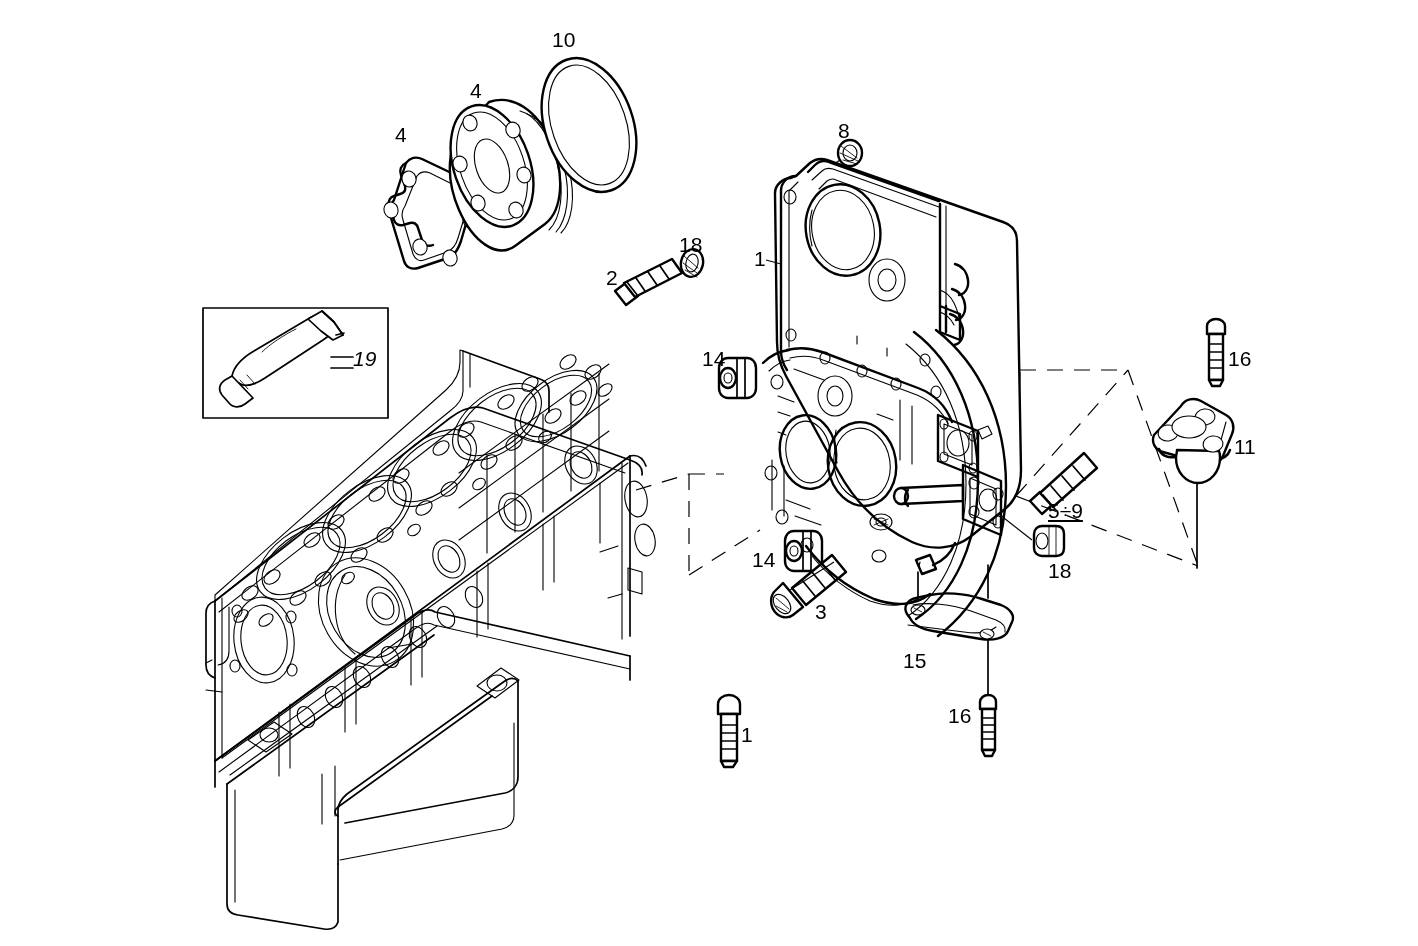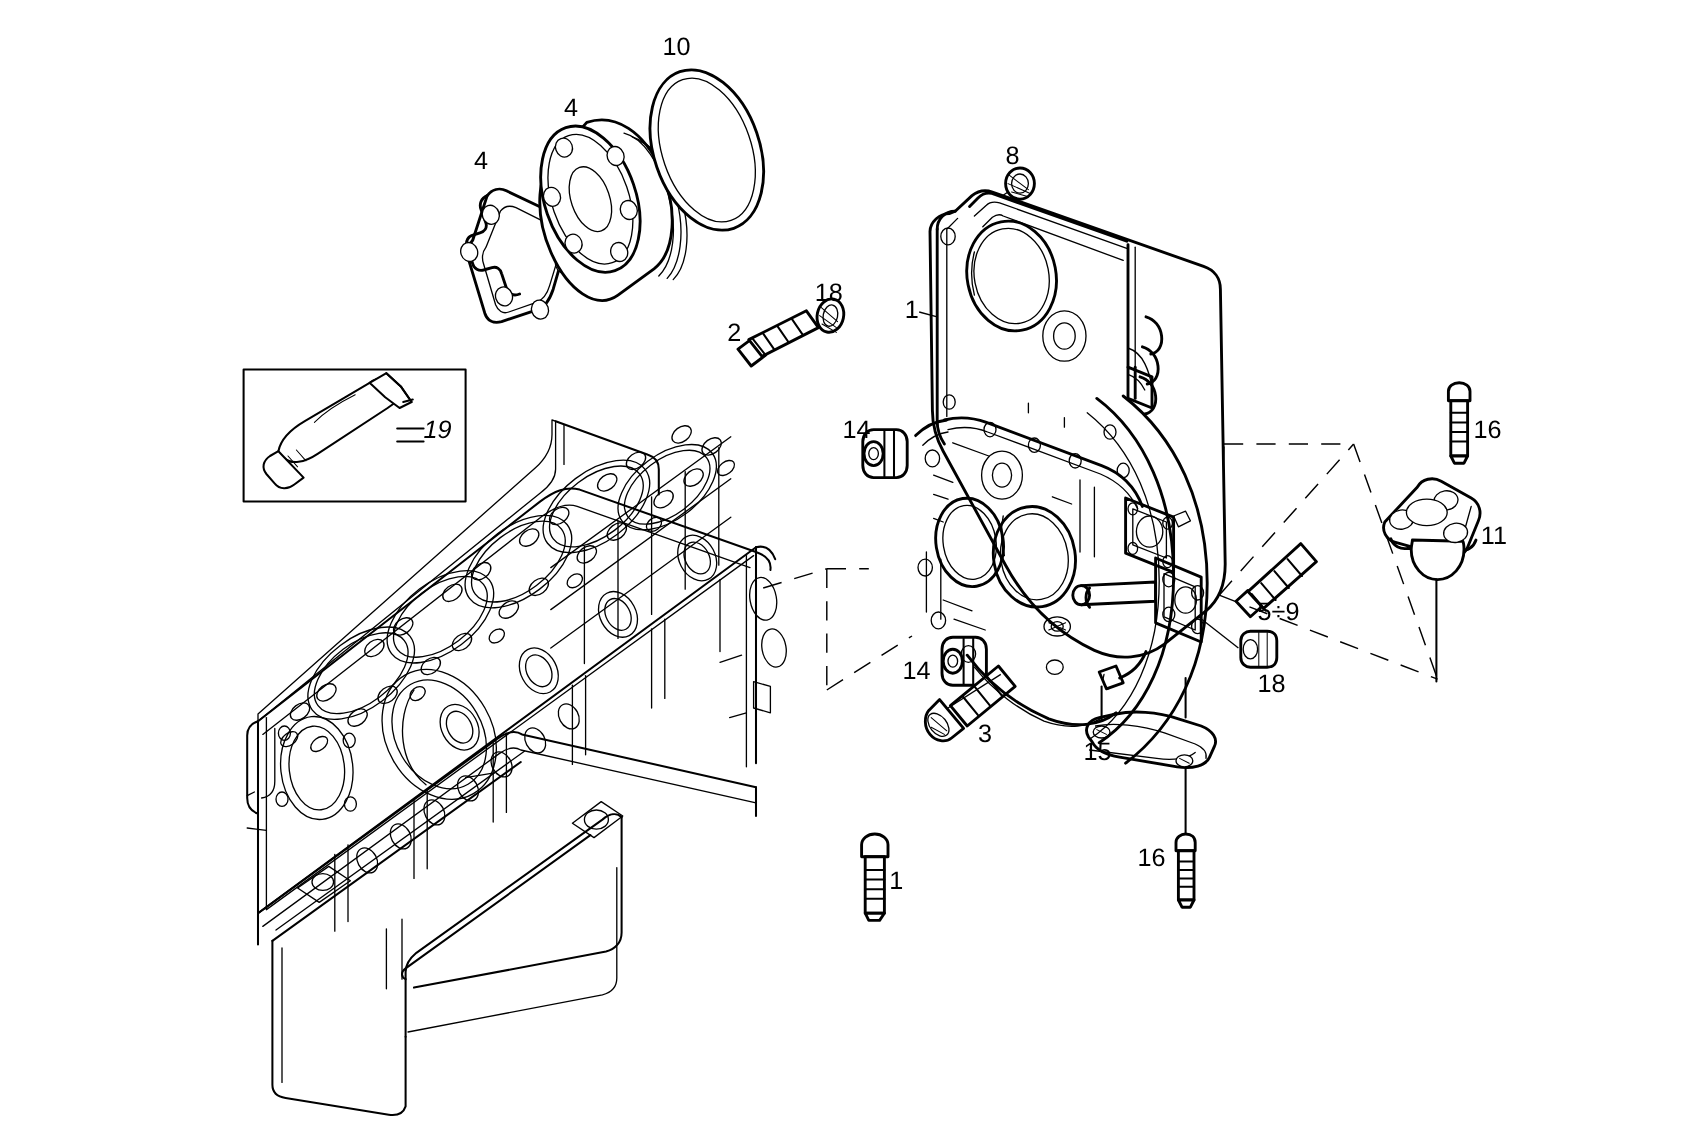--- a/index.html
+++ b/index.html
@@ -442,23 +442,23 @@
 <div class="callout" style="left:395px;top:124px;">4</div>
 <div class="callout" style="left:470px;top:80px;">4</div>
 <div class="callout" style="left:552px;top:29px;">10</div>
 <div class="callout" style="left:838px;top:120px;">8</div>
 <div class="callout" style="left:679px;top:234px;">18</div>
 <div class="callout" style="left:606px;top:267px;">2</div>
 <div class="callout" style="left:754px;top:248px;">1</div>
 <div class="callout" style="left:1228px;top:348px;">16</div>
 <div class="callout" style="left:702px;top:348px;">14</div>
 <div class="callout" style="left:1234px;top:436px;">11</div>
-<div class="callout" style="left:1048px;top:500px;">5÷9</div>
+<div class="callout" style="left:1048px;top:500px;text-decoration:underline;">5÷9</div>
 <div class="callout" style="left:1048px;top:560px;">18</div>
 <div class="callout" style="left:752px;top:549px;">14</div>
 <div class="callout" style="left:815px;top:601px;">3</div>
-<div class="callout" style="left:903px;top:616px;">15</div>
+<div class="callout" style="left:903px;top:650px;">15</div>
 <div class="callout" style="left:948px;top:705px;">16</div>
 <div class="callout" style="left:741px;top:724px;">1</div>
 
 <div class="callout" style="left:353px;top:348px;font-style:italic;">19</div>
 
 </div>
 
 </body></html>

